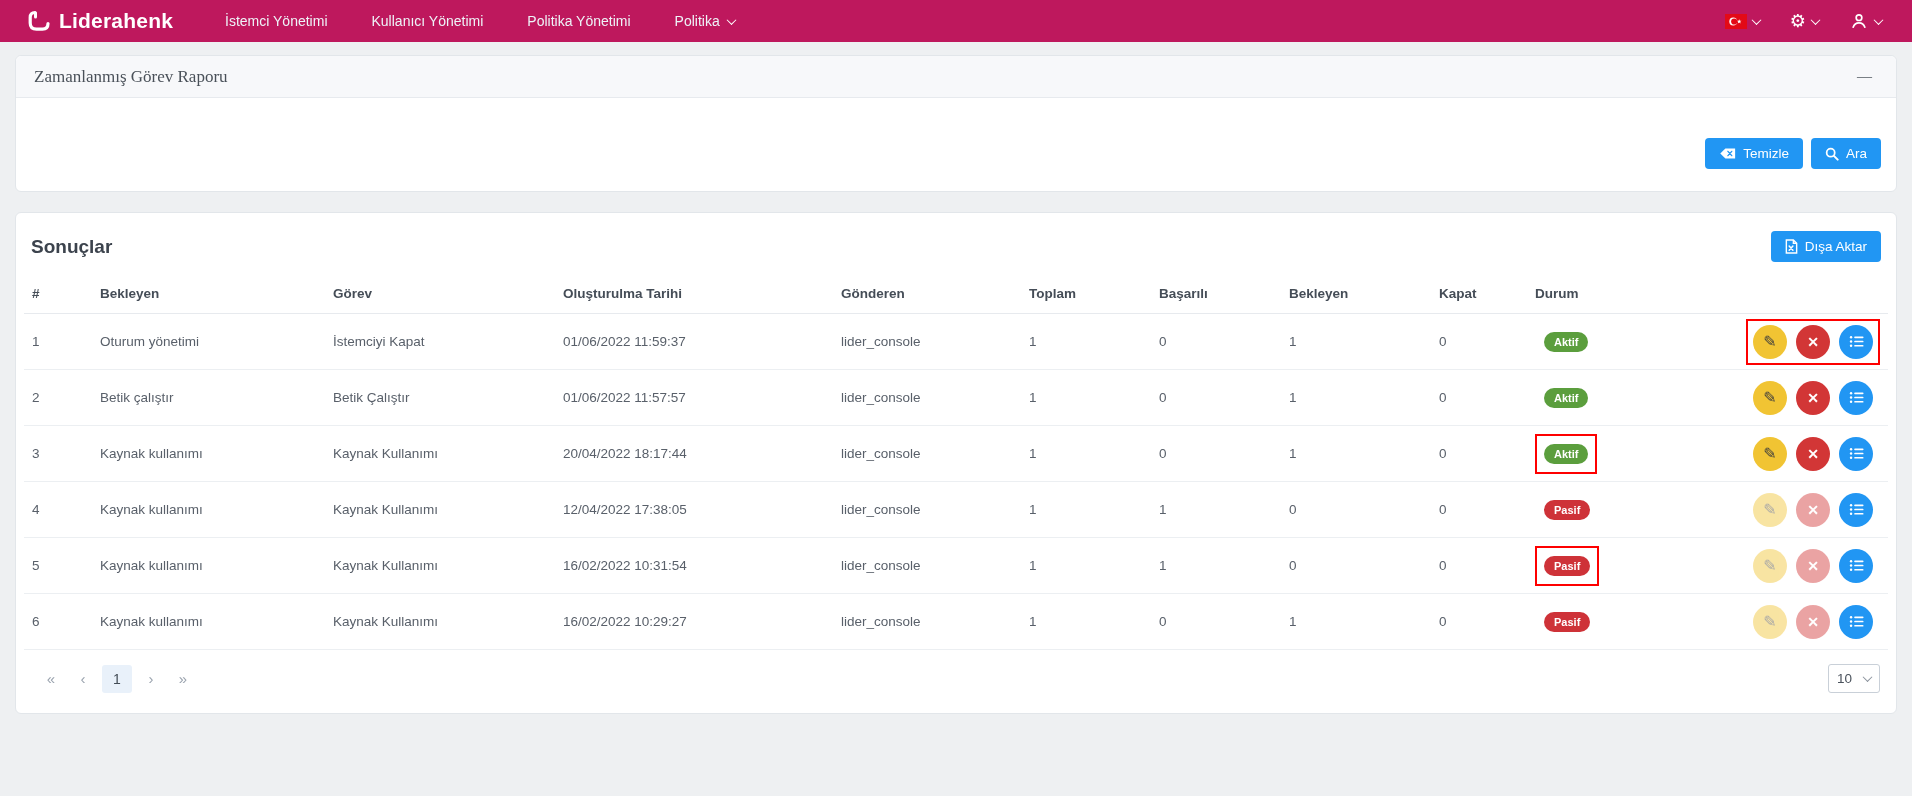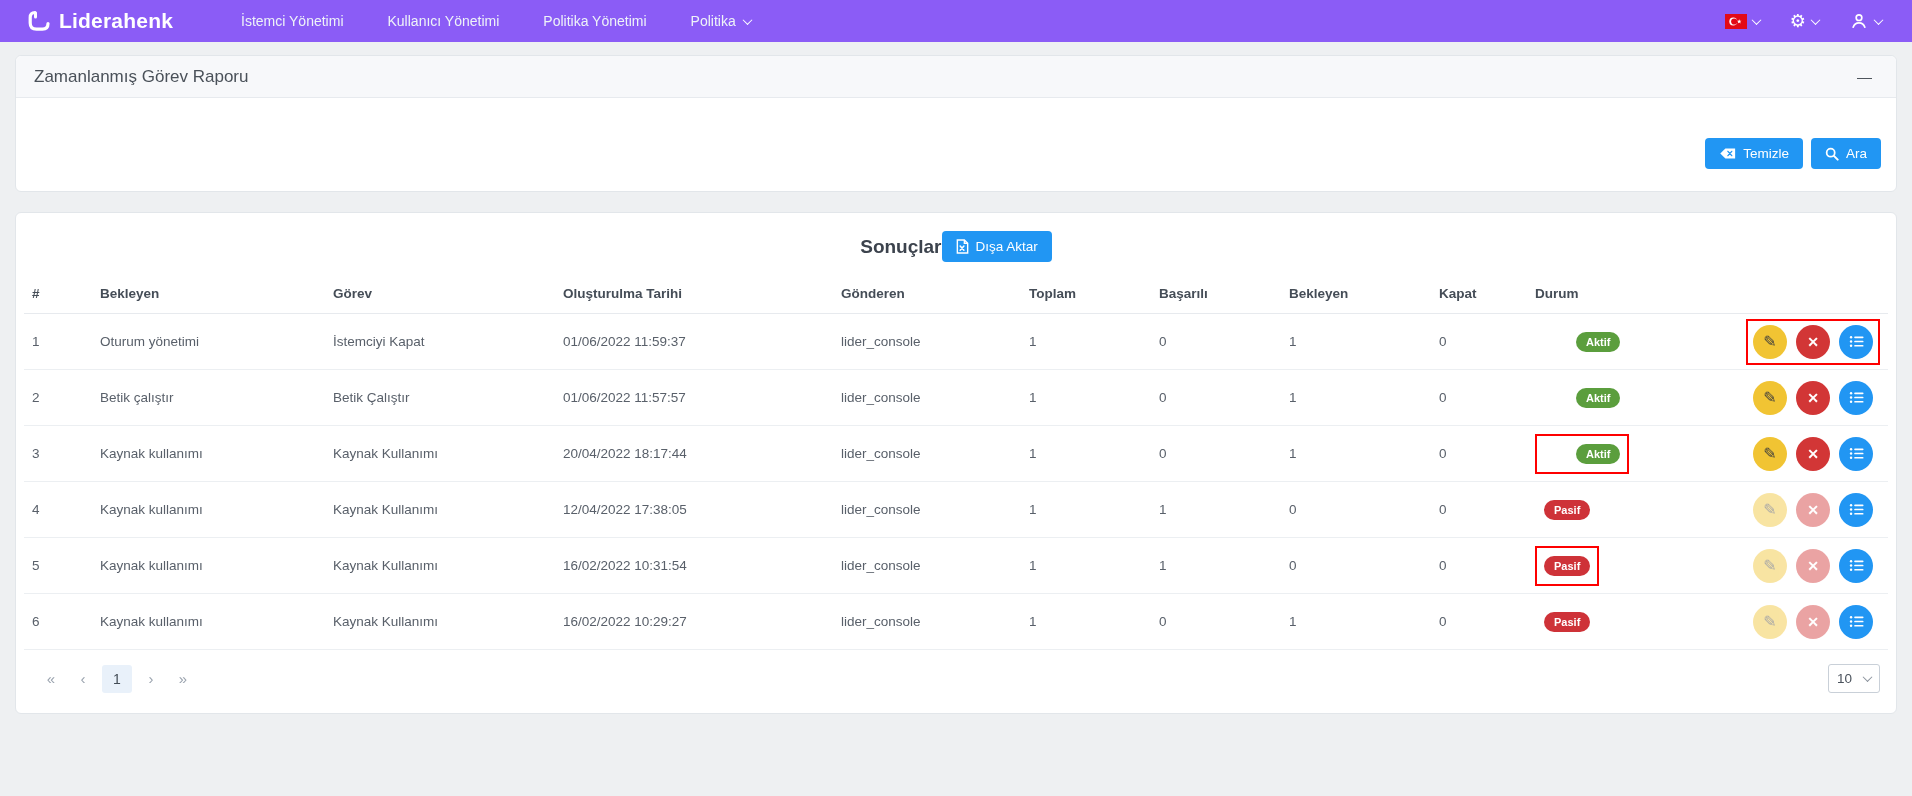--- a/index.html
+++ b/index.html
@@ -1,35 +1,35 @@
 <!DOCTYPE html>
 <html><head>
 <meta charset="utf-8">
 <style>
   * { margin:0; padding:0; box-sizing:border-box; }
   html,body { width:1912px; height:796px; }
   body { background:#eef0f2; font-family:"Liberation Sans", sans-serif; overflow:hidden; }
 
   
-  .navbar { height:42px; background:#8b5cf6; display:flex; align-items:center; padding:0 30px 0 26px; }
+  .navbar { height:42px; background:#be185d; display:flex; align-items:center; padding:0 30px 0 26px; }
   .brand { display:flex; align-items:center; gap:7px; color:#fff; }
   .brand-text { font-size:21px; font-weight:bold; letter-spacing:.2px; }
-  .nav-menu { display:flex; align-items:center; margin-left:68px; gap:44px; }
+  .nav-menu { display:flex; align-items:center; margin-left:52px; gap:44px; }
   .nav-item { color:#eef3f8; font-size:14px; cursor:pointer; display:flex; align-items:center; gap:8px; }
   .nav-right { margin-left:auto; display:flex; align-items:center; gap:30px; }
   .nav-icon-wrap { display:flex; align-items:center; gap:6px; cursor:pointer; }
   .chev { width:7px; height:7px; border-right:1.6px solid #fff; border-bottom:1.6px solid #fff; transform:rotate(45deg) translate(-1px,-1px); }
   .gear-glyph { color:#fff; font-size:18px; line-height:1; }
 
   
   .card { background:#fff; border:1px solid #e2e6ea; border-radius:6px; }
   .filter-card { margin:13px 15px 0; }
   .filter-header { height:42px; display:flex; align-items:center; justify-content:space-between;
                    padding:0 24px 0 18px; background:#f7f8fa; border-bottom:1px solid #e7eaee;
-                   border-radius:6px 6px 0 0; }
+                   border-radius:6px 6px 0 0;font-family:Liberation Serif, serif; }
   .filter-title { font-size:17px; color:#4a5159; }
   .collapse-btn { color:#4e555c; font-size:15px; cursor:pointer; line-height:1; }
   .filter-body { padding:16px 15px 22px; }
   .form-row { display:flex; gap:26px; }
   .fgroup { display:flex; flex-direction:column; }
   .fgroup-date { width:614px; }
   .fgroup-task { width:608px; }
   .flabel { font-size:13.5px; color:#5b6470; margin-bottom:8px; }
   .input-group { display:flex; }
   .text-input { flex:1; height:36px; border:1px solid #ced4da; border-right:none; border-radius:4px 0 0 4px;
@@ -39,31 +39,31 @@
   .select-box { height:36px; border:1px solid #ced4da; border-radius:4px; position:relative;
                 display:flex; align-items:center; padding:0 30px 0 10px; font-size:13.5px; color:#495057; cursor:pointer; }
   .select-chev { position:absolute; right:14px; top:13px; width:8px; height:8px;
                  border-right:1.8px solid #6c757d; border-bottom:1.8px solid #6c757d; transform:rotate(45deg); }
   .filter-actions { display:flex; justify-content:flex-end; gap:8px; margin-top:24px; }
   .btn-blue { height:31px; padding:0 14px; background:#2196f3; color:#fff; border:none; border-radius:4px;
               font-size:13.5px; font-family:inherit; display:inline-flex; align-items:center; gap:7px; cursor:pointer; }
 
   
   .results-card { margin:20px 15px 0; }
-  .results-head { display:flex; justify-content:center; align-items:center; padding:18px 15px 12px; }
+  .results-head { display:flex; justify-content:space-between; align-items:center; padding:18px 15px 12px; }
   .results-title { font-size:19px; font-weight:bold; color:#3c434d; }
   .table-wrap { padding:0 8px; }
   table { width:100%; border-collapse:collapse; table-layout:fixed; }
   th { text-align:left; font-size:13.5px; font-weight:bold; color:#454d57; padding:12px 8px;
        border-bottom:1px solid #e7eaee; }
   td { font-size:13.5px; color:#59606a; padding:0 8px; height:56px; border-bottom:1px solid #eceff2; }
   .badge-wrap { display:inline-flex; border:2px solid transparent; padding:8px 7px; }
   .badge-wrap.annotated { border-color:#fe0000; }
   .badge { display:inline-block; padding:4px 10px; border-radius:10px; color:#fff; font-size:11px; font-weight:bold; }
-  .badge.aktif { background:#5b9e3d;margin-left:32px; }
+  .badge.aktif { background:#5b9e3d; }
   .badge.pasif { background:#ce3238; }
   .actions-cell { text-align:right; }
   .actions-group { display:inline-flex; align-items:center; gap:9px; border:2px solid transparent; padding:4px 5px; }
   .actions-group.annotated { border-color:#fe0000; }
   .cbtn { width:34px; height:34px; border-radius:50%; border:none; display:flex; align-items:center;
           justify-content:center; cursor:pointer; }
   .cbtn-edit { background:#f1c433; color:#3e3e3e; font-size:16px; }
   .cbtn-del  { background:#d23636; color:#fff; font-size:14px; font-weight:bold; }
   .cbtn-list { background:#2196f3; }
   .cbtn.disabled { opacity:.45; }

